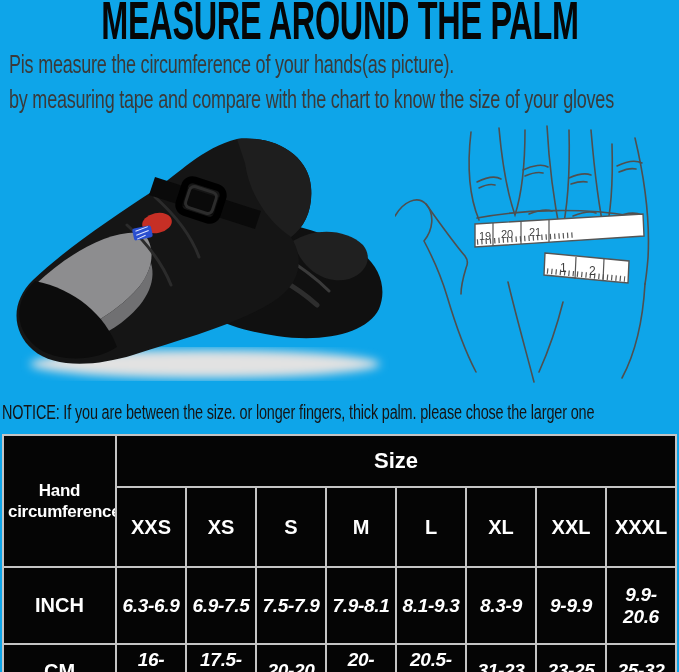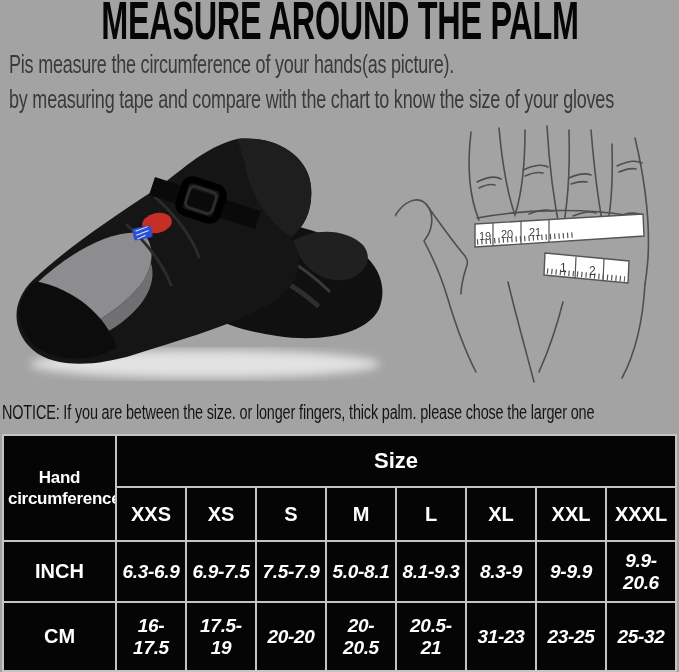--- a/index.html
+++ b/index.html
@@ -1,17 +1,17 @@
 <!DOCTYPE html>
 <html><head>
 <meta charset="utf-8">
 <style>
   html,body{margin:0;padding:0;background:#ffffff;}
   .canvas{
-    position:relative;width:679px;height:672px;background:#a3a3a3;
+    position:relative;width:679px;height:672px;background:#0ea5e9;
     font-family:"Liberation Sans",sans-serif;overflow:hidden;
   }
   .title{
     position:absolute;left:50%;top:-11px;
     transform:translateX(-50%) scaleX(0.60);transform-origin:center top;
     font-size:54px;font-weight:bold;letter-spacing:-0.5px;color:#060606;
     white-space:nowrap;
   }
   .para{
     position:absolute;left:9px;color:#3a3a3a;font-size:25px;
@@ -139,36 +139,36 @@
         <col>
         <col>
         <col>
         <col>
     </colgroup>
     <tbody>
         <tr style="height:52px">
       <th class="corner-cell" rowspan="2">Hand circumference</th>
       <th class="size-group" colspan="8">Size</th>
     </tr>
-    <tr style="height:54px">
+    <tr style="height:80px">
       <th class="size-col">XXS</th>
       <th class="size-col">XS</th>
       <th class="size-col">S</th>
       <th class="size-col">M</th>
       <th class="size-col">L</th>
       <th class="size-col">XL</th>
       <th class="size-col">XXL</th>
       <th class="size-col">XXXL</th>
     </tr>
-    <tr style="height:61px">
+    <tr style="height:77px">
       <td class="row-label">INCH</td>
       <td class="val-cell">6.3-6.9</td>
       <td class="val-cell">6.9-7.5</td>
       <td class="val-cell">7.5-7.9</td>
-      <td class="val-cell">5.0-8.1</td>
+      <td class="val-cell">7.9-8.1</td>
       <td class="val-cell">8.1-9.3</td>
       <td class="val-cell">8.3-9</td>
       <td class="val-cell">9-9.9</td>
       <td class="val-cell">9.9-20.6</td>
     </tr>
     <tr>
       <td class="row-label">CM</td>
       <td class="val-cell">16-17.5</td>
       <td class="val-cell">17.5-19</td>
       <td class="val-cell">20-20</td>

